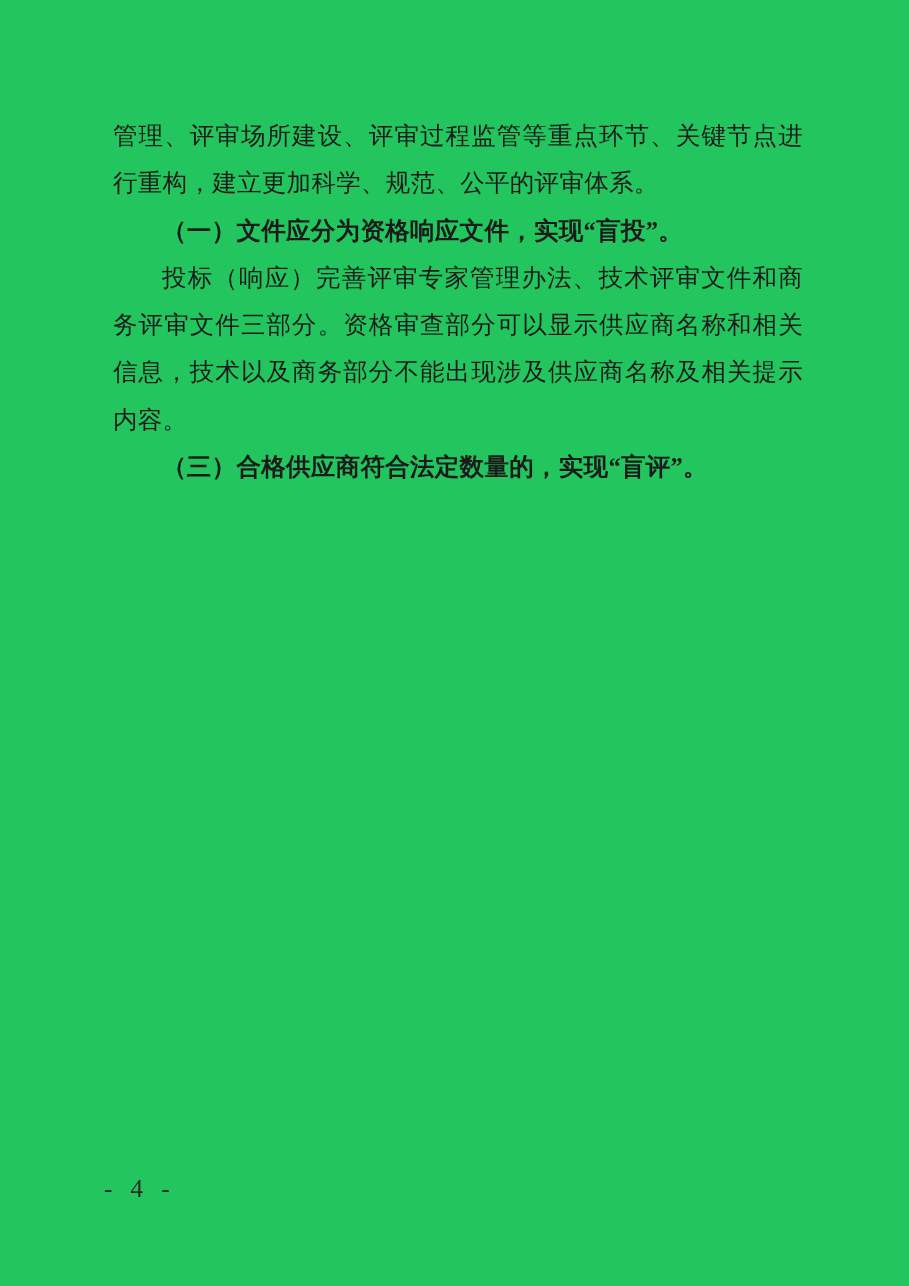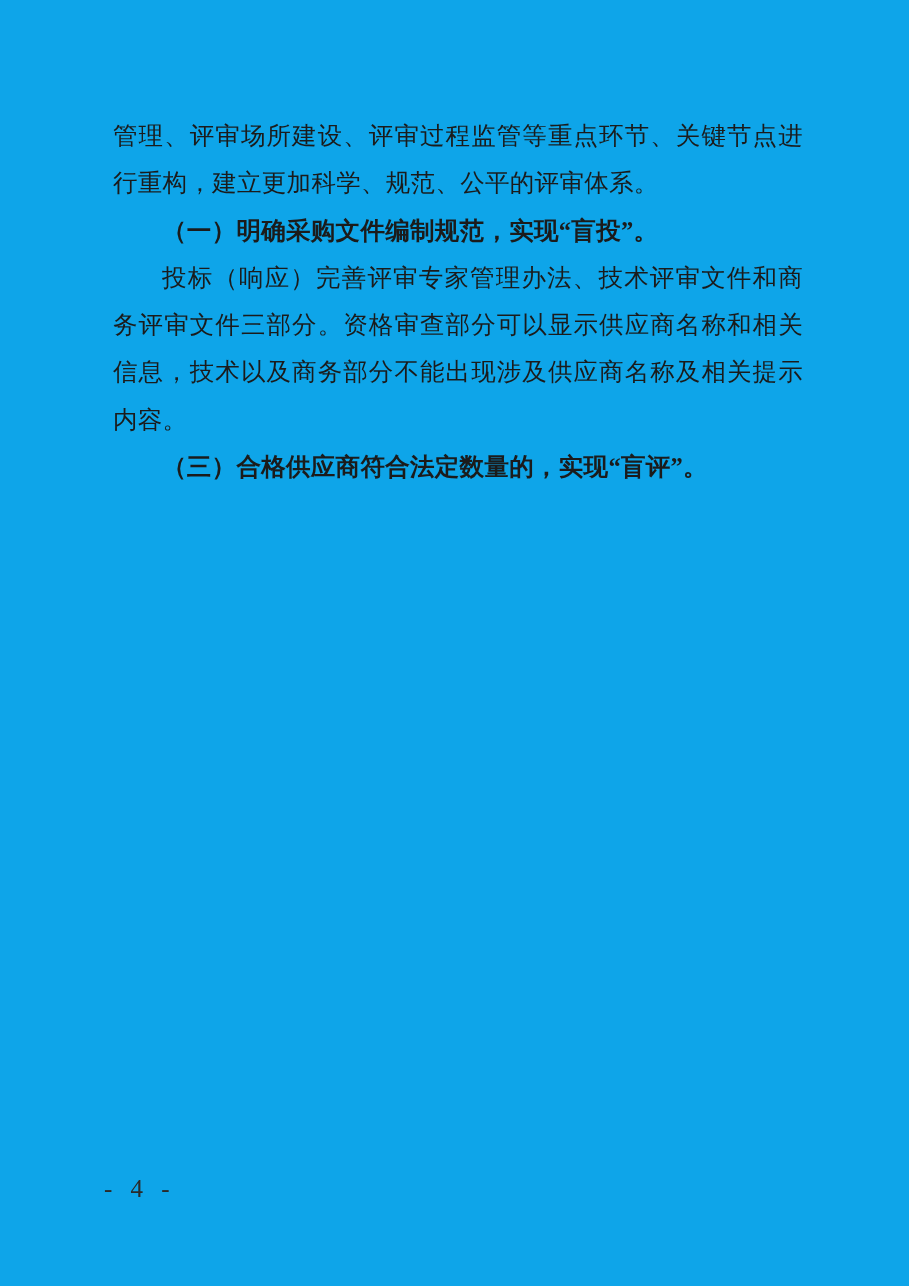--- a/index.html
+++ b/index.html
@@ -4,21 +4,21 @@
   <style>
     html, body {
       margin: 0;
       padding: 0;
       background: #ffffff;
     }
     .page {
       position: relative;
       width: 909px;
       height: 1286px;
-      background: #0ea5e9;
+      background: #22c55e;
       overflow: hidden;
       font-family: "Liberation Serif", "DejaVu Serif", serif;
       color: #1b1b1b;
     }
     .content {
       position: absolute;
       left: 113px;
       top: 112px;
       width: 690px;
     }
@@ -46,18 +46,18 @@
       color: #2a2a2a;
       font-family: "Liberation Serif", "DejaVu Serif", serif;
     }
   </style>
 </head>
 <body>
 
 <div class="page">
   <div class="content">
     <p class="para no-indent">管理、评审场所建设、评审过程监管等重点环节、关键节点进行重构，建立更加科学、规范、公平的评审体系。</p>
-    <p class="para heading">（一）明确采购文件编制规范，实现“盲投”。</p>
+    <p class="para heading">（一）文件应分为资格响应文件，实现“盲投”。</p>
     <p class="para">投标（响应）完善评审专家管理办法、技术评审文件和商务评审文件三部分。资格审查部分可以显示供应商名称和相关信息，技术以及商务部分不能出现涉及供应商名称及相关提示内容。</p>
     <p class="para heading">（三）合格供应商符合法定数量的，实现“盲评”。</p>
   </div>
   <div class="footer">- 4 -</div>
 </div>
 
 </body></html>

